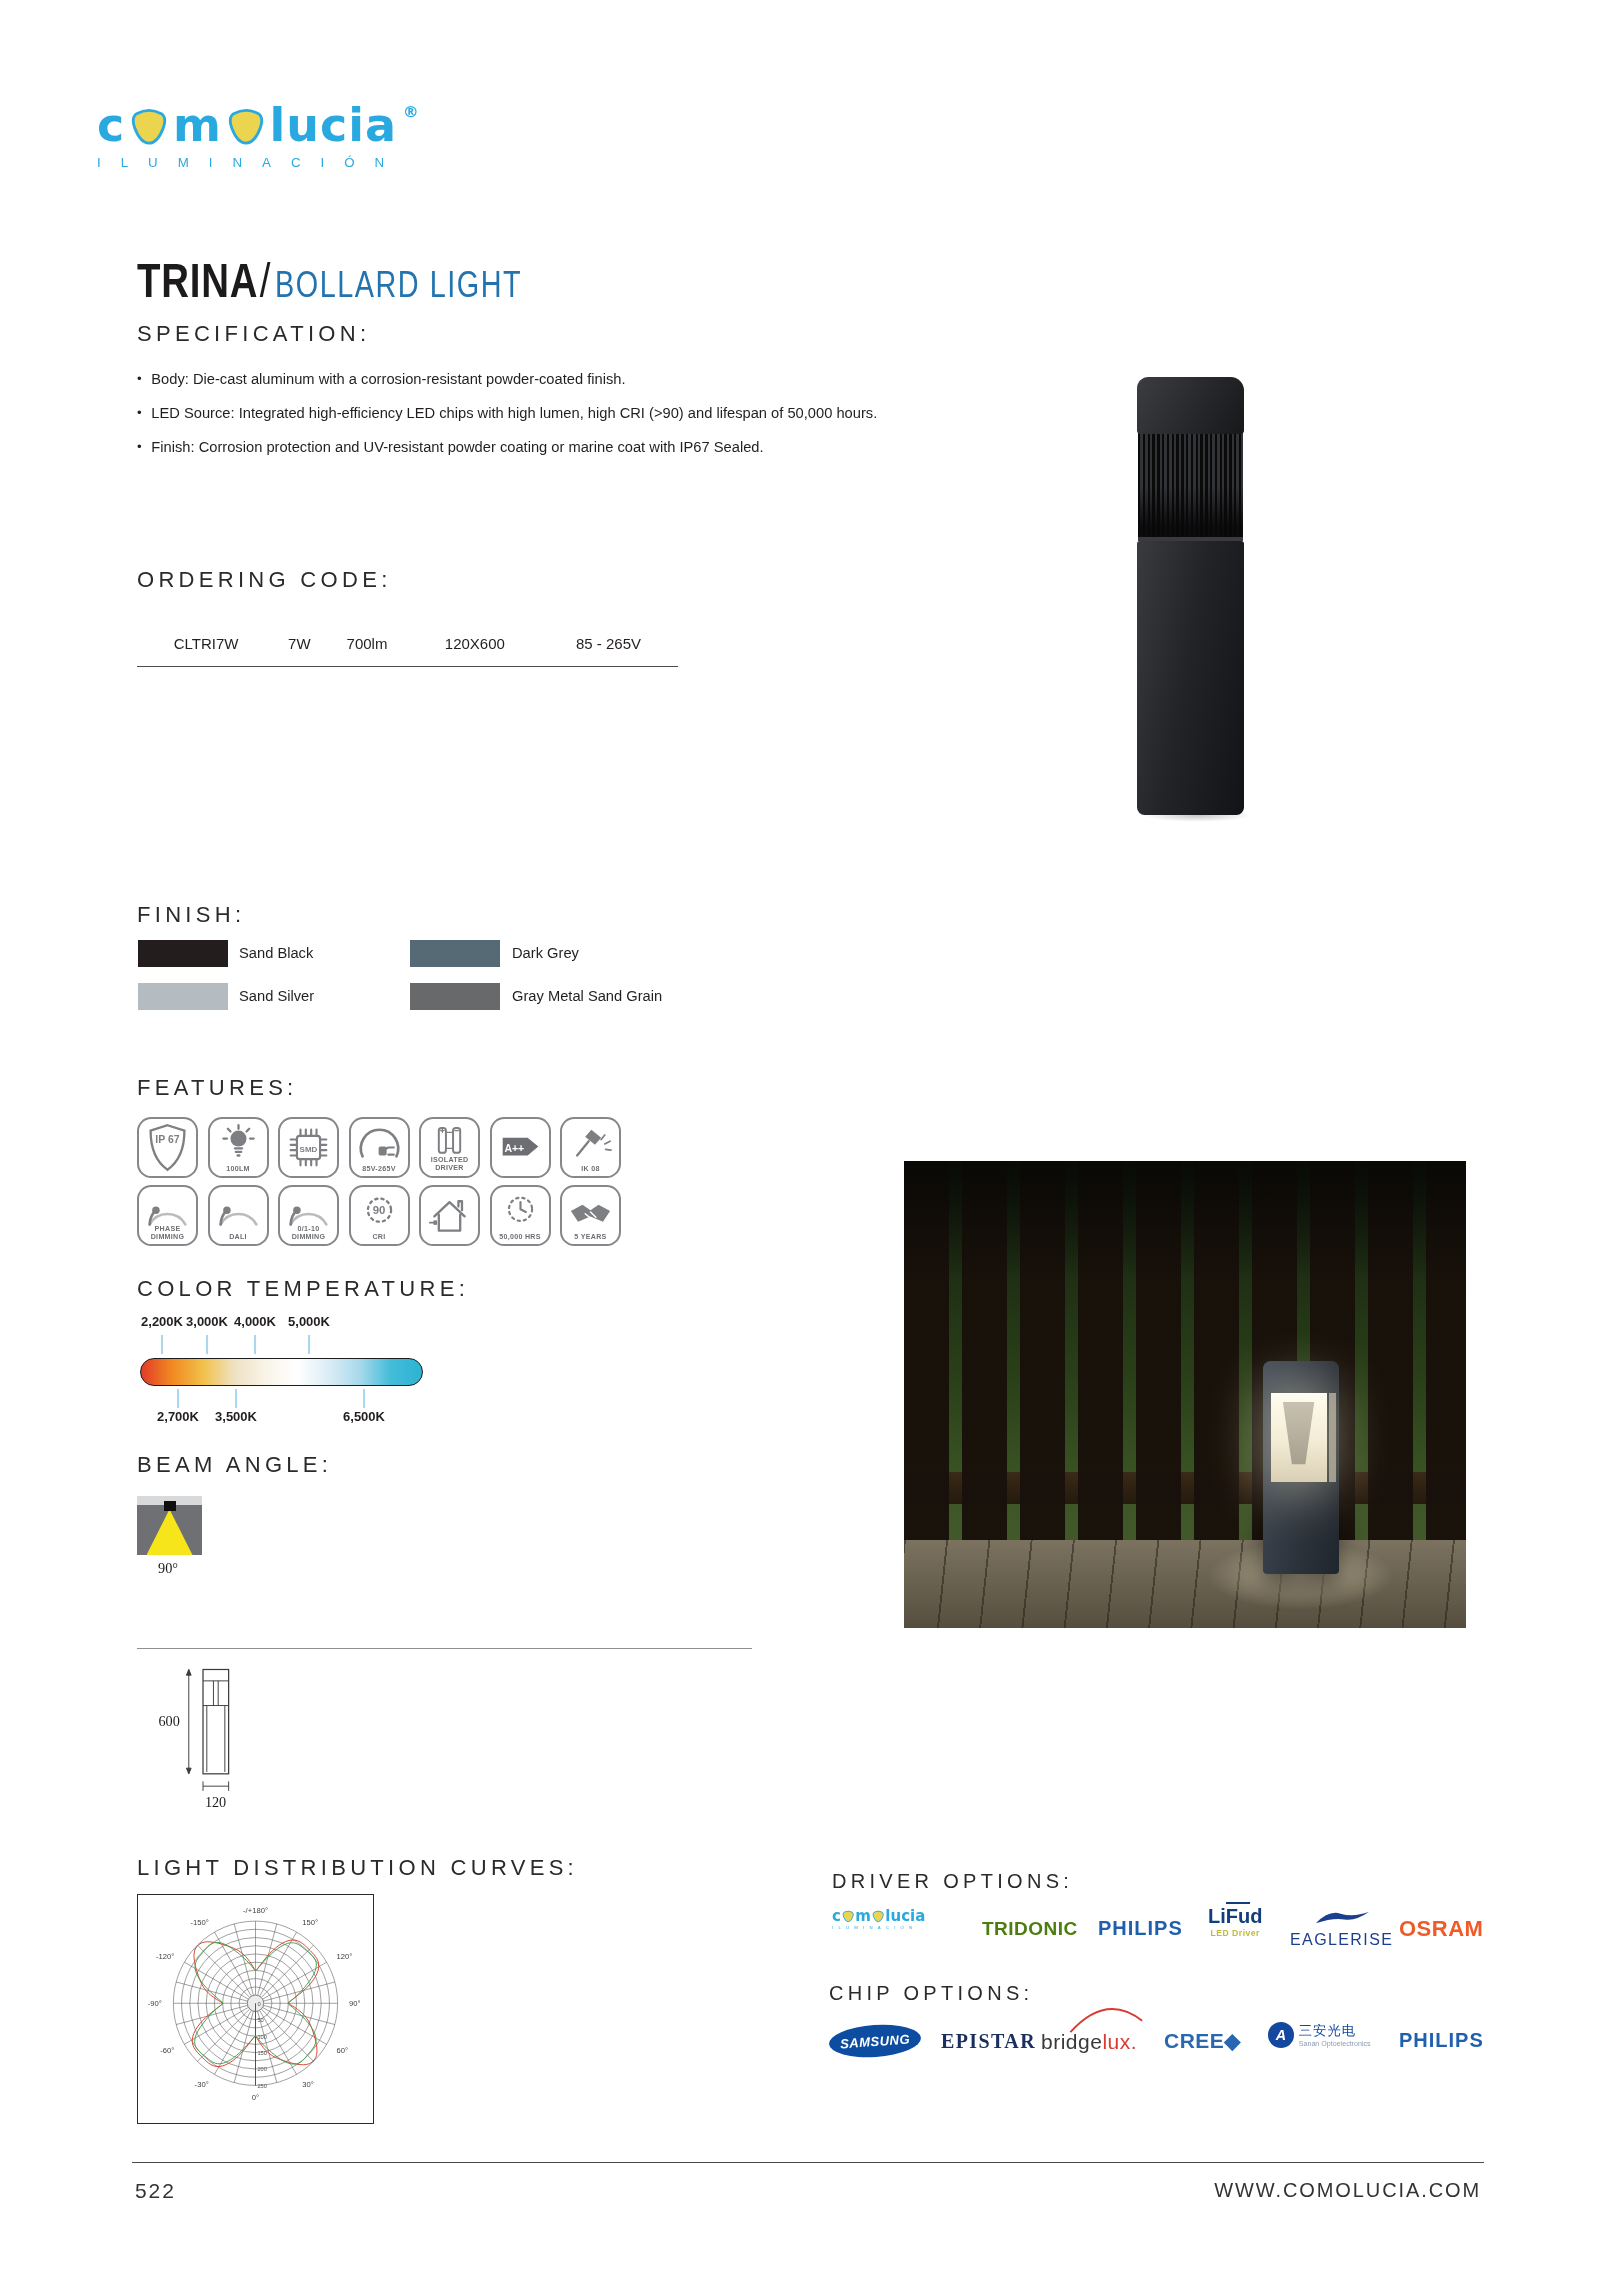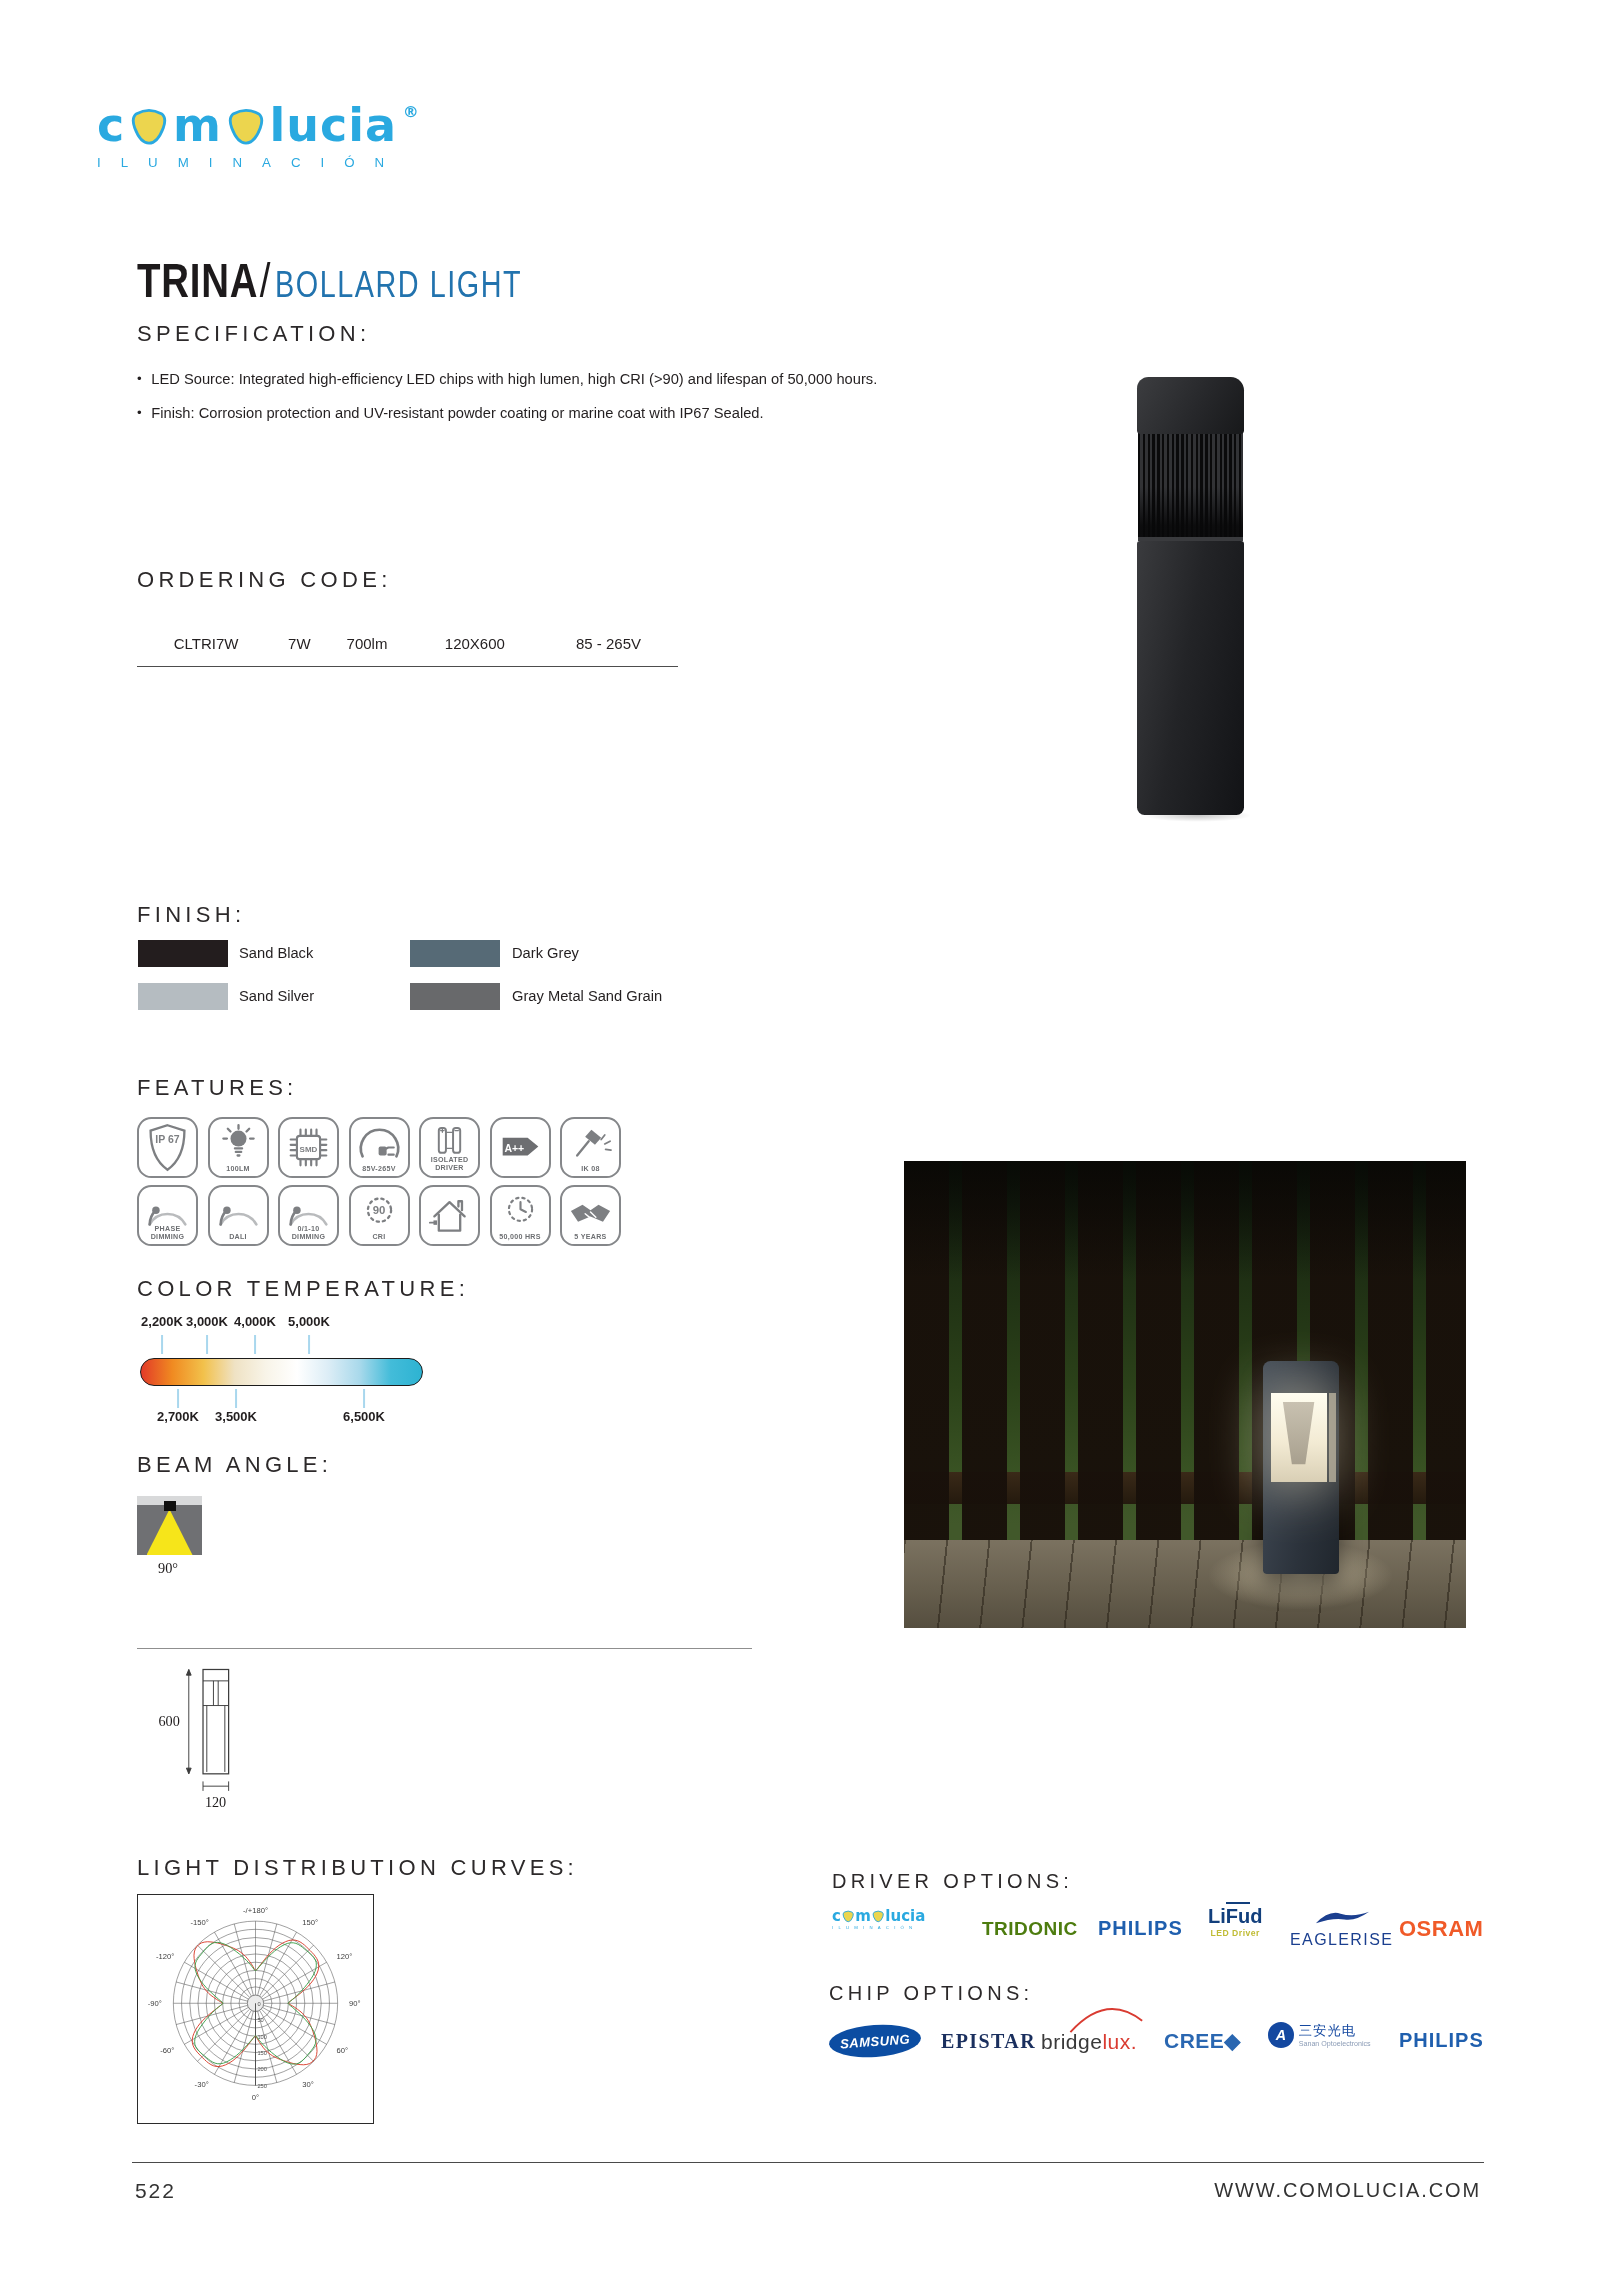--- a/index.html
+++ b/index.html
@@ -163,20 +163,21 @@
     <div class="title-line">
       <span class="title-name">TRINA</span>
       <span class="title-sep">/</span>
       <span class="title-cat">BOLLARD LIGHT</span>
     </div>
   </div>
 
   <div class="abs" style="left:137px;top:321px;">
     <div class="h">SPECIFICATION:</div>
     <ul class="spec-list">
+      <li>Body: Die-cast aluminum with a corrosion-resistant powder-coated finish.</li>
       <li>LED Source: Integrated high-efficiency LED chips with high lumen, high CRI (&gt;90) and lifespan of 50,000 hours.</li>
       <li>Finish: Corrosion protection and UV-resistant powder coating or marine coat with IP67 Sealed.</li>
     </ul>
   </div>
 
   <div class="abs" style="left:137px;top:567px;">
     <div class="h">ORDERING CODE:</div>
     <table class="oc-table">
       <tbody>
       <tr class="oc-row">

